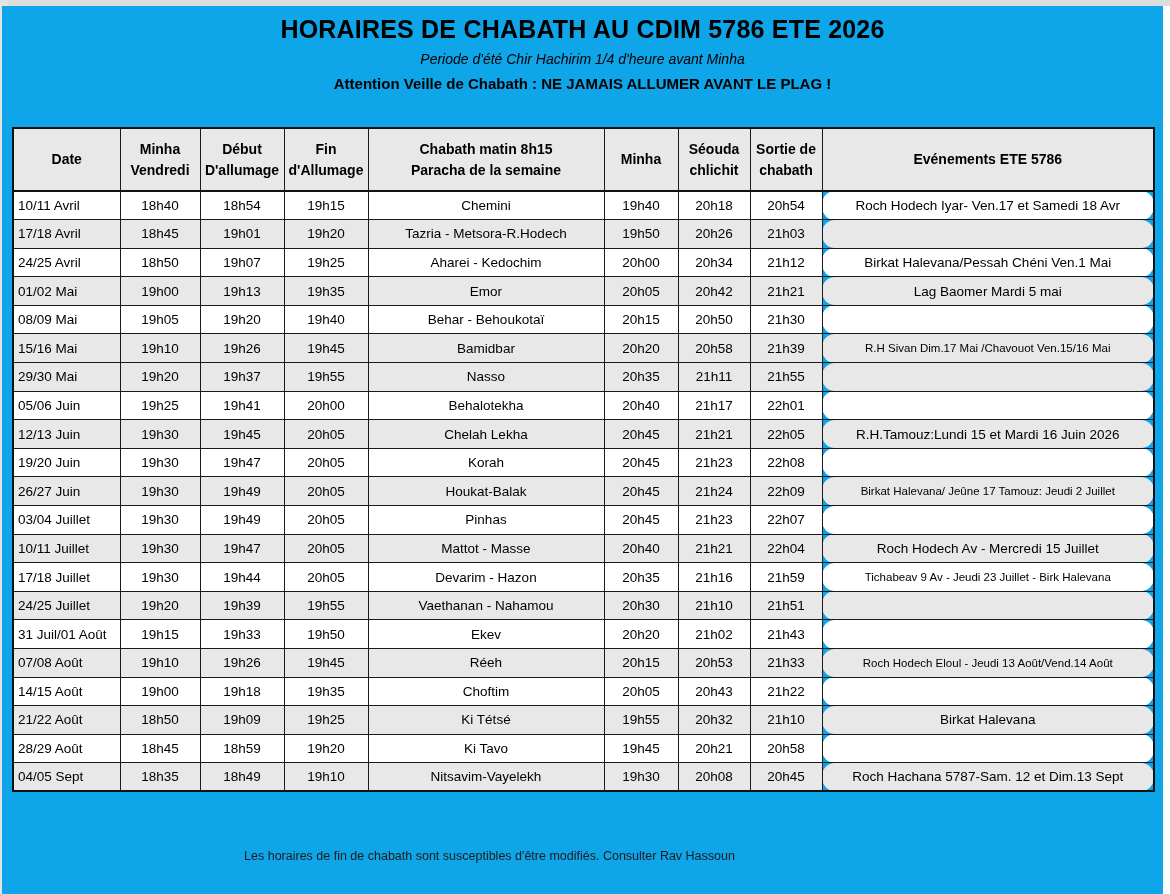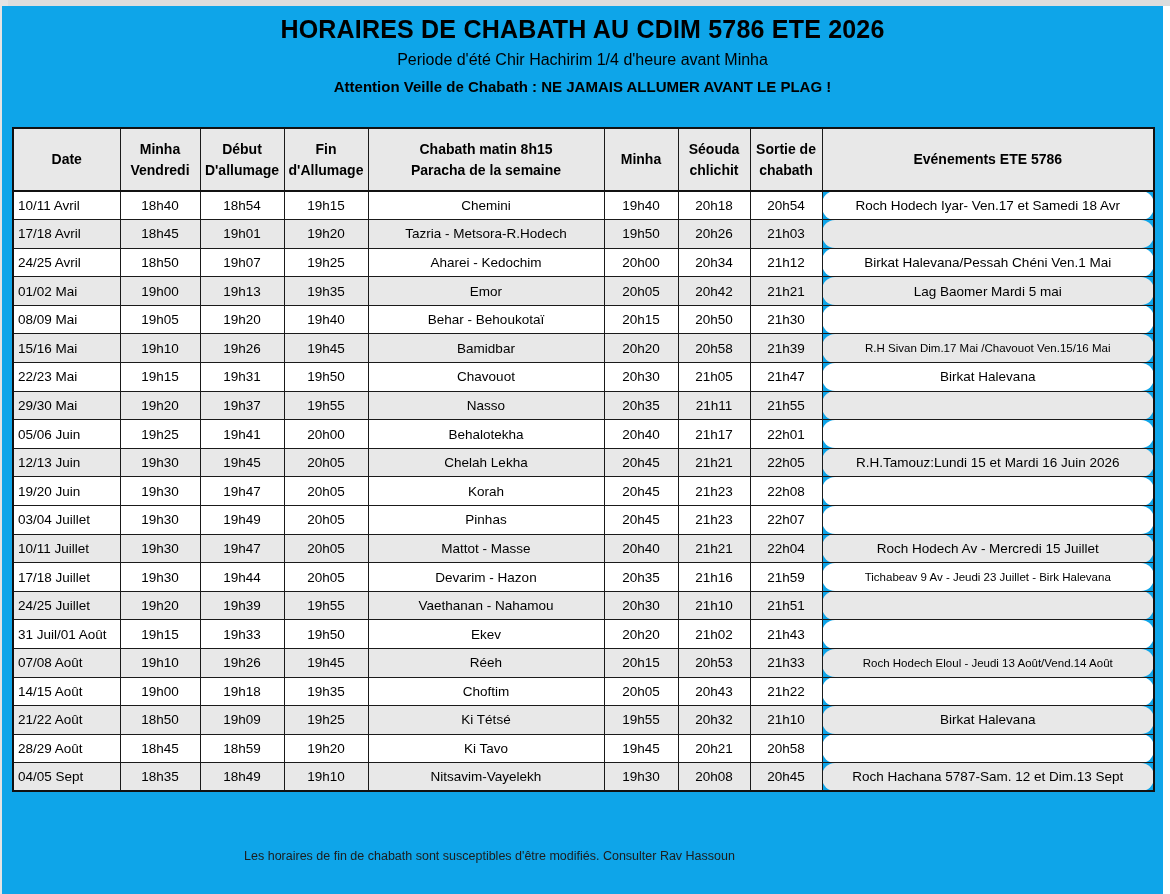--- a/index.html
+++ b/index.html
@@ -44,25 +44,26 @@
   }
   .doc-title {
     font-size: 25px;
     font-weight: bold;
     letter-spacing: 0.2px;
     margin: 0;
     padding: 0 0 1px 0;
     line-height: 1.25;
   }
   .doc-subtitle {
-    font-size: 16px;
+    font-size: 14px;
     font-weight: normal;
     margin: 0;
     padding-top: 4px;
     line-height: 1.3;
+    font-style: italic;
   }
   .doc-warning {
     font-size: 15px;
     font-weight: bold;
     margin: 0;
     padding-top: 6px;
     line-height: 1.3;
   }
 
   .table-wrap {
@@ -257,31 +258,20 @@
             <td class="c-date">15/16 Mai</td>
             <td class="c-time">19h10</td>
             <td class="c-time">19h26</td>
             <td class="c-time">19h45</td>
             <td class="c-paracha">Bamidbar</td>
             <td class="c-time">20h20</td>
             <td class="c-time">20h58</td>
             <td class="c-time">21h39</td>
             <td class="c-event small">R.H Sivan Dim.17 Mai /Chavouot Ven.15/16 Mai</td>
           </tr>
-          <tr class="plain">
-            <td class="c-date">22/23 Mai</td>
-            <td class="c-time">19h15</td>
-            <td class="c-time">19h31</td>
-            <td class="c-time">19h50</td>
-            <td class="c-paracha">Chavouot</td>
-            <td class="c-time">20h30</td>
-            <td class="c-time">21h05</td>
-            <td class="c-time">21h47</td>
-            <td class="c-event">Birkat Halevana</td>
-          </tr>
           <tr class="shaded">
             <td class="c-date">29/30 Mai</td>
             <td class="c-time">19h20</td>
             <td class="c-time">19h37</td>
             <td class="c-time">19h55</td>
             <td class="c-paracha">Nasso</td>
             <td class="c-time">20h35</td>
             <td class="c-time">21h11</td>
             <td class="c-time">21h55</td>
             <td class="c-event"></td>
@@ -311,20 +301,31 @@
           <tr class="plain">
             <td class="c-date">19/20 Juin</td>
             <td class="c-time">19h30</td>
             <td class="c-time">19h47</td>
             <td class="c-time">20h05</td>
             <td class="c-paracha">Korah</td>
             <td class="c-time">20h45</td>
             <td class="c-time">21h23</td>
             <td class="c-time">22h08</td>
             <td class="c-event"></td>
+          </tr>
+          <tr class="shaded">
+            <td class="c-date">26/27 Juin</td>
+            <td class="c-time">19h30</td>
+            <td class="c-time">19h49</td>
+            <td class="c-time">20h05</td>
+            <td class="c-paracha">Houkat-Balak</td>
+            <td class="c-time">20h45</td>
+            <td class="c-time">21h24</td>
+            <td class="c-time">22h09</td>
+            <td class="c-event small">Birkat Halevana/ Jeûne 17 Tamouz: Jeudi 2 Juillet</td>
           </tr>
           <tr class="plain">
             <td class="c-date">03/04 Juillet</td>
             <td class="c-time">19h30</td>
             <td class="c-time">19h49</td>
             <td class="c-time">20h05</td>
             <td class="c-paracha">Pinhas</td>
             <td class="c-time">20h45</td>
             <td class="c-time">21h23</td>
             <td class="c-time">22h07</td>

